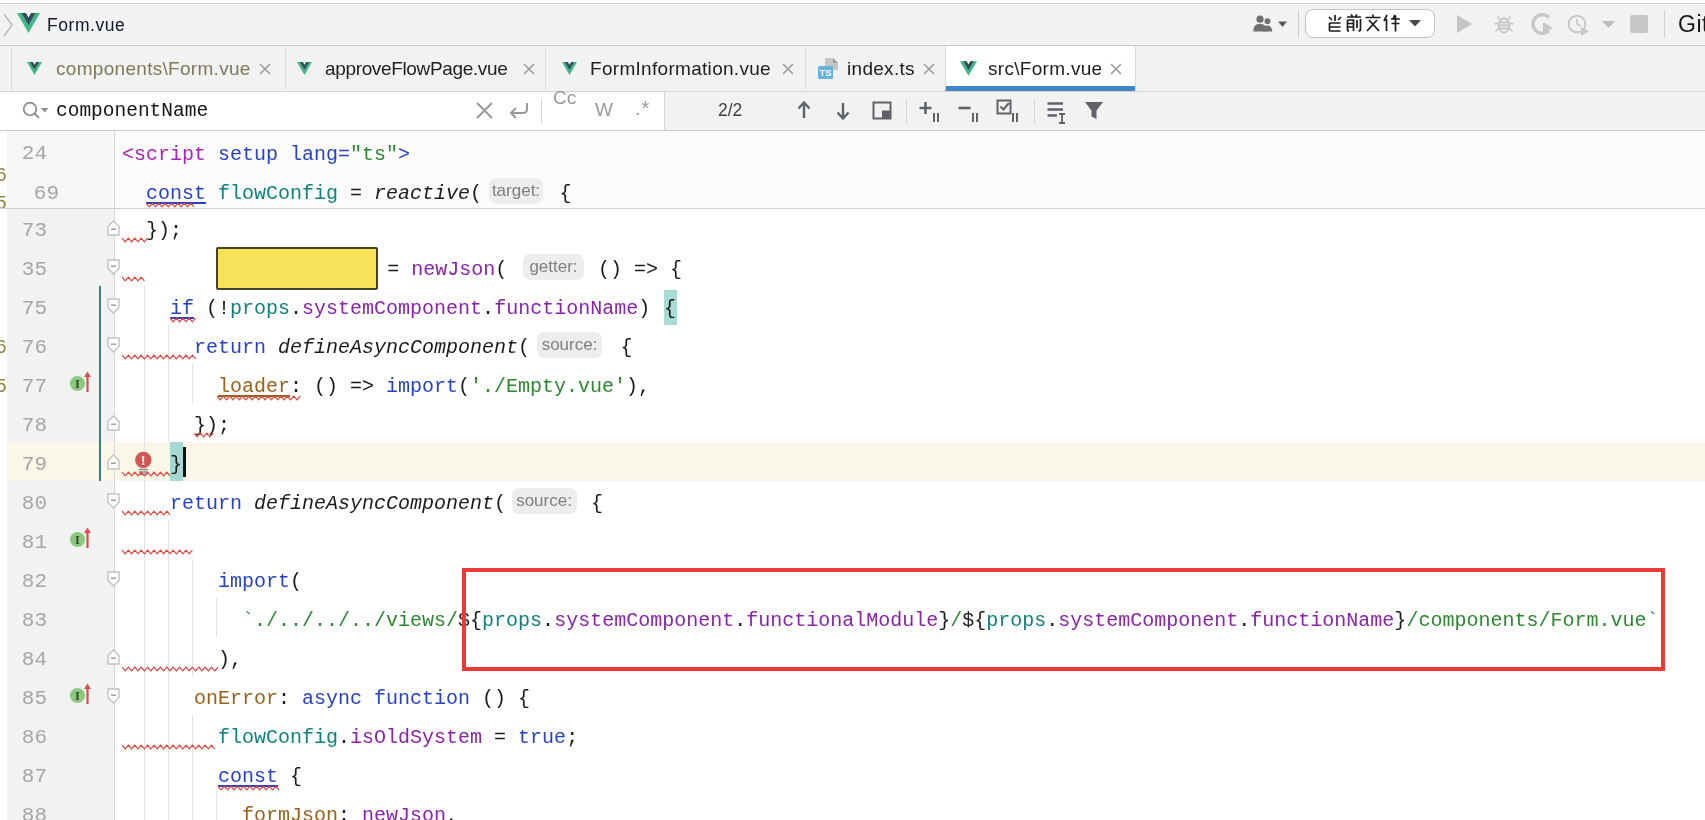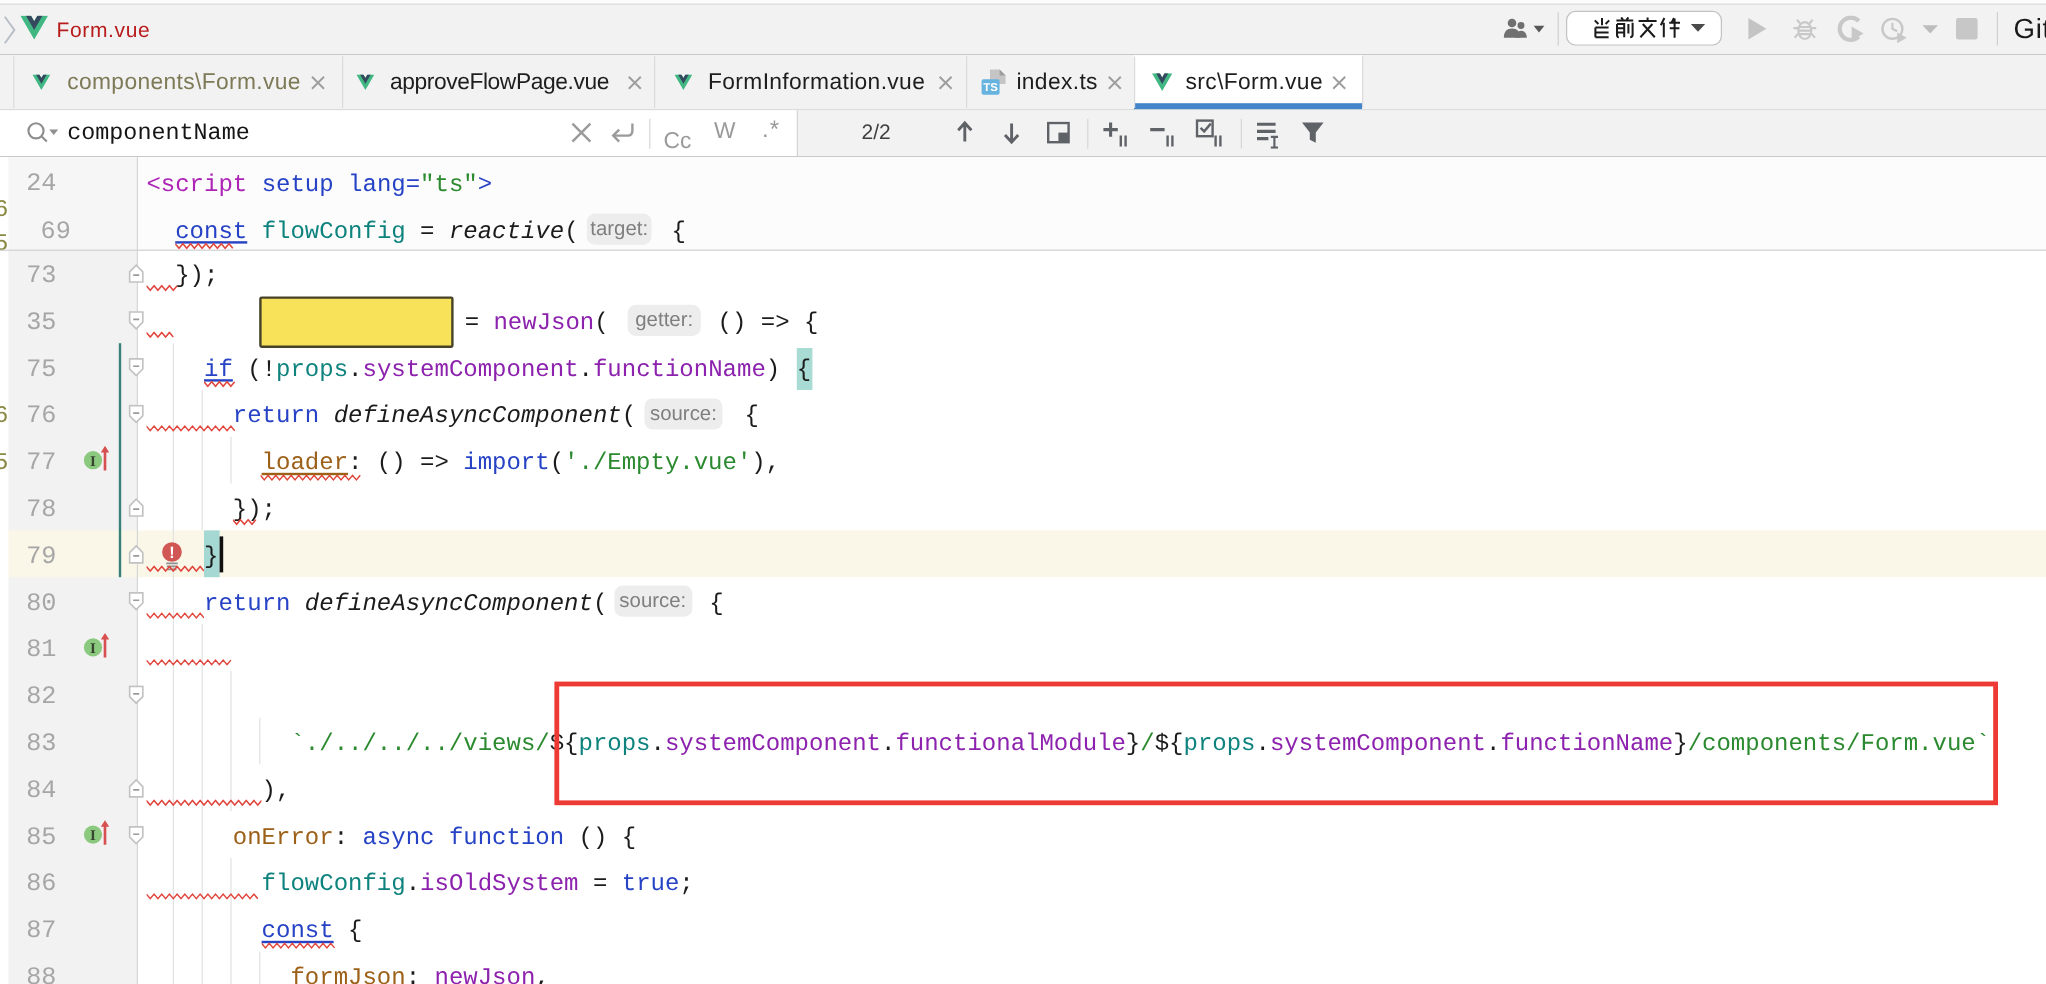--- a/index.html
+++ b/index.html
@@ -18,21 +18,21 @@
 <div class="abs" style="left:0;top:3px;width:1705px;height:1px;background:#d2d2d2"></div>
 <div class="abs" style="left:0;top:4px;width:1705px;height:41px;background:#f2f2f2"></div>
 <div class="abs" style="left:0;top:45px;width:1705px;height:1px;background:#c9c9c9"></div>
 <svg class="abs" style="left:1px;top:12px" width="14" height="26">
       <polyline points="3,2 11,13 3,24" fill="none" stroke="#b7bdc4" stroke-width="1.6"></polyline>
     </svg>
 <svg class="abs" style="left:17px;top:13px" width="23" height="20" viewBox="0 0 261.76 226.69">
       <path d="M161.096.001l-30.225 52.351L100.647.001H-.005l130.877 226.688L261.749.001z" fill="#41b883"></path>
       <path d="M161.096.001l-30.225 52.351L100.647.001H52.346l78.526 136.01L209.398.001z" fill="#35495e"></path>
     </svg>
-<div class="abs" style="left:47px;top:13px;font-size:17.5px;line-height:24px;color:#b91c1c;letter-spacing:0.55px">Form.vue</div>
+<div class="abs" style="left:47px;top:13px;font-size:17.5px;line-height:24px;color:#0f172a;letter-spacing:0.55px">Form.vue</div>
 <svg class="abs" style="left:1250px;top:13px" width="40" height="24">
 <circle cx="10" cy="6.2" r="3.6" fill="#707070"></circle>
 <path d="M3.2,18.5 Q3.2,10.8 10,10.8 Q16.8,10.8 16.8,18.5 Z" fill="#707070"></path>
 <circle cx="17.5" cy="8.2" r="2.9" fill="#707070"></circle>
 <path d="M12.6,18.5 Q13.2,12.6 17.5,12.6 Q21.8,12.6 22.4,18.5 Z" fill="#707070"></path>
 <path d="M28,8.5 h9 l-4.5,5.5 Z" fill="#585858"></path>
     </svg>
 <div class="abs" style="left:1298px;top:10px;width:1px;height:28px;background:#d0d0d0"></div>
 <div class="abs" style="left:1305px;top:9px;width:130px;height:29px;background:#fff;border:1px solid #c2c2c2;border-radius:8px"></div>
 <svg class="abs" style="left:1326px;top:14px" width="76" height="19" fill="none" stroke="#1b1b1b" stroke-width="1.7">
@@ -135,21 +135,21 @@
     </svg>
 <div class="abs mono" style="left:56px;top:92px;font-size:19.5px;line-height:38px;color:#151515">componentName</div>
 <svg class="abs" style="left:475px;top:101px" width="20" height="20">
       <path d="M2,2 L17,17 M17,2 L2,17" stroke="#9a9a9a" stroke-width="2"></path>
     </svg>
 <svg class="abs" style="left:508px;top:101px" width="23" height="20">
       <path d="M19,2 v6 q0,4 -4,4 H4" fill="none" stroke="#9a9a9a" stroke-width="2"></path>
 <path d="M8,7 L3,12 L8,17" fill="none" stroke="#9a9a9a" stroke-width="2"></path>
     </svg>
 <div class="abs" style="left:541px;top:99px;width:1px;height:25px;background:#d6d6d6"></div>
-<div class="abs" style="left:553px;top:107px;font-size:19px;color:#9a9a9a">Cc</div>
+<div class="abs" style="left:553px;top:87px;font-size:19px;color:#9a9a9a">Cc</div>
 <div class="abs" style="left:595px;top:99px;font-size:19px;color:#9a9a9a">W</div>
 <div class="abs" style="left:635px;top:97px;font-size:20px;color:#9a9a9a;letter-spacing:1px">.*</div>
 <div class="abs" style="left:718px;top:100px;font-size:17.5px;color:#3f3f3f">2/2</div>
 <svg class="abs" style="left:796px;top:100px" width="16" height="22">
       <path d="M8,18 V3 M2.5,8.5 L8,2.5 L13.5,8.5" fill="none" stroke="#5f6368" stroke-width="2.4"></path>
     </svg>
 <svg class="abs" style="left:835px;top:100px" width="16" height="22">
       <path d="M8,3 V18 M2.5,12.5 L8,18.5 L13.5,12.5" fill="none" stroke="#5f6368" stroke-width="2.4"></path>
     </svg>
 <svg class="abs" style="left:872px;top:101px" width="21" height="20">
@@ -302,20 +302,21 @@
 <div class="abs mono" style="left:664px;top:289.09999999999997px"><i class="" style="color:#1b1b1b;font-style:normal">{</i></div>
 <div class="abs mono" style="left:122.0px;top:328.09999999999997px"><i class="" style="color:#1b1b1b;font-style:normal">      </i><i class="" style="color:#2743c5;font-style:normal">return</i><i class="" style="color:#1b1b1b;font-style:normal"> </i><i class="it" style="color:#1b1b1b;font-style:italic">defineAsyncComponent</i><i class="" style="color:#1b1b1b;font-style:normal">(</i></div>
 <div class="chip" style="left:537px;top:332.0px;width:65px">source:</div>
 <div class="abs mono" style="left:620.5px;top:328.09999999999997px"><i class="" style="color:#1b1b1b;font-style:normal">{</i></div>
 <div class="abs mono" style="left:122.0px;top:367.09999999999997px"><i class="" style="color:#1b1b1b;font-style:normal">        </i><i class="" style="color:#9c6018;text-decoration:underline;text-decoration-color:#9c6018;text-underline-offset:2.5px;font-style:normal">loader</i><i class="" style="color:#1b1b1b;font-style:normal">: () =&gt; </i><i class="" style="color:#2743c5;font-style:normal">import</i><i class="" style="color:#1b1b1b;font-style:normal">(</i><i class="" style="color:#2b8a2f;font-style:normal">'./Empty.vue'</i><i class="" style="color:#1b1b1b;font-style:normal">),</i></div>
 <div class="abs mono" style="left:122.0px;top:406.09999999999997px"><i class="" style="color:#1b1b1b;font-style:normal">      </i><i class="" style="color:#1b1b1b;font-style:normal">});</i></div>
 <div class="abs mono" style="left:122.0px;top:445.09999999999997px"><i class="" style="color:#1b1b1b;font-style:normal">    </i><i class="" style="color:#1b1b1b;font-style:normal">}</i></div>
 <div class="abs mono" style="left:122.0px;top:484.09999999999997px"><i class="" style="color:#1b1b1b;font-style:normal">    </i><i class="" style="color:#2743c5;font-style:normal">return</i><i class="" style="color:#1b1b1b;font-style:normal"> </i><i class="it" style="color:#1b1b1b;font-style:italic">defineAsyncComponent</i><i class="" style="color:#1b1b1b;font-style:normal">(</i></div>
 <div class="chip" style="left:511.5px;top:488.0px;width:65px">source:</div>
 <div class="abs mono" style="left:591px;top:484.09999999999997px"><i class="" style="color:#1b1b1b;font-style:normal">{</i></div>
+<div class="abs mono" style="left:122.0px;top:562.1px"><i class="" style="color:#1b1b1b;font-style:normal">        </i><i class="" style="color:#2743c5;font-style:normal">import</i><i class="" style="color:#1b1b1b;font-style:normal">(</i></div>
 <div class="abs mono" style="left:122.0px;top:601.1px"><i class="" style="color:#1b1b1b;font-style:normal">          </i><i class="" style="color:#2b8a2f;font-style:normal">`./../../../views/</i><i class="" style="color:#1b1b1b;font-style:normal">${</i><i class="" style="color:#0e837e;font-style:normal">props</i><i class="" style="color:#1b1b1b;font-style:normal">.</i><i class="" style="color:#8c22ad;font-style:normal">systemComponent</i><i class="" style="color:#1b1b1b;font-style:normal">.</i><i class="" style="color:#8c22ad;font-style:normal">functionalModule</i><i class="" style="color:#1b1b1b;font-style:normal">}</i><i class="" style="color:#2b8a2f;font-style:normal">/</i><i class="" style="color:#1b1b1b;font-style:normal">${</i><i class="" style="color:#0e837e;font-style:normal">props</i><i class="" style="color:#1b1b1b;font-style:normal">.</i><i class="" style="color:#8c22ad;font-style:normal">systemComponent</i><i class="" style="color:#1b1b1b;font-style:normal">.</i><i class="" style="color:#8c22ad;font-style:normal">functionName</i><i class="" style="color:#1b1b1b;font-style:normal">}</i><i class="" style="color:#2b8a2f;font-style:normal">/components/Form.vue`</i></div>
 <div class="abs mono" style="left:122.0px;top:640.1px"><i class="" style="color:#1b1b1b;font-style:normal">        </i><i class="" style="color:#1b1b1b;font-style:normal">),</i></div>
 <div class="abs mono" style="left:122.0px;top:679.1px"><i class="" style="color:#1b1b1b;font-style:normal">      </i><i class="" style="color:#9c6018;font-style:normal">onError</i><i class="" style="color:#1b1b1b;font-style:normal">: </i><i class="" style="color:#2743c5;font-style:normal">async</i><i class="" style="color:#1b1b1b;font-style:normal"> </i><i class="" style="color:#2743c5;font-style:normal">function</i><i class="" style="color:#1b1b1b;font-style:normal"> () {</i></div>
 <div class="abs mono" style="left:122.0px;top:718.1px"><i class="" style="color:#1b1b1b;font-style:normal">        </i><i class="" style="color:#0e837e;font-style:normal">flowConfig</i><i class="" style="color:#1b1b1b;font-style:normal">.</i><i class="" style="color:#8c22ad;font-style:normal">isOldSystem</i><i class="" style="color:#1b1b1b;font-style:normal"> = </i><i class="" style="color:#2743c5;font-style:normal">true</i><i class="" style="color:#1b1b1b;font-style:normal">;</i></div>
 <div class="abs mono" style="left:122.0px;top:757.1px"><i class="" style="color:#1b1b1b;font-style:normal">        </i><i class="" style="color:#2743c5;text-decoration:underline;text-decoration-color:#2743c5;text-underline-offset:2.5px;font-style:normal">const</i><i class="" style="color:#1b1b1b;font-style:normal"> {</i></div>
 <div class="abs mono" style="left:122.0px;top:796.1px"><i class="" style="color:#1b1b1b;font-style:normal">          </i><i class="" style="color:#9c6018;font-style:normal">formJson</i><i class="" style="color:#1b1b1b;font-style:normal">: </i><i class="" style="color:#8c22ad;font-style:normal">newJson</i><i class="" style="color:#1b1b1b;font-style:normal">,</i></div>
 <svg class="abs" style="left:146px;top:202.2px" width="50" height="7">
       <polyline points="0.0,1.1 3.2,4.9 6.4,1.1 9.6,4.9 12.8,1.1 16.0,4.9 19.2,1.1 22.4,4.9 25.6,1.1 28.8,4.9 32.0,1.1 35.2,4.9 38.4,1.1 41.6,4.9 44.8,1.1 48.0,4.9" fill="none" stroke="#e0463c" stroke-width="1.25"></polyline>
     </svg>
 <svg class="abs" style="left:122px;top:237.2px" width="28" height="7">

